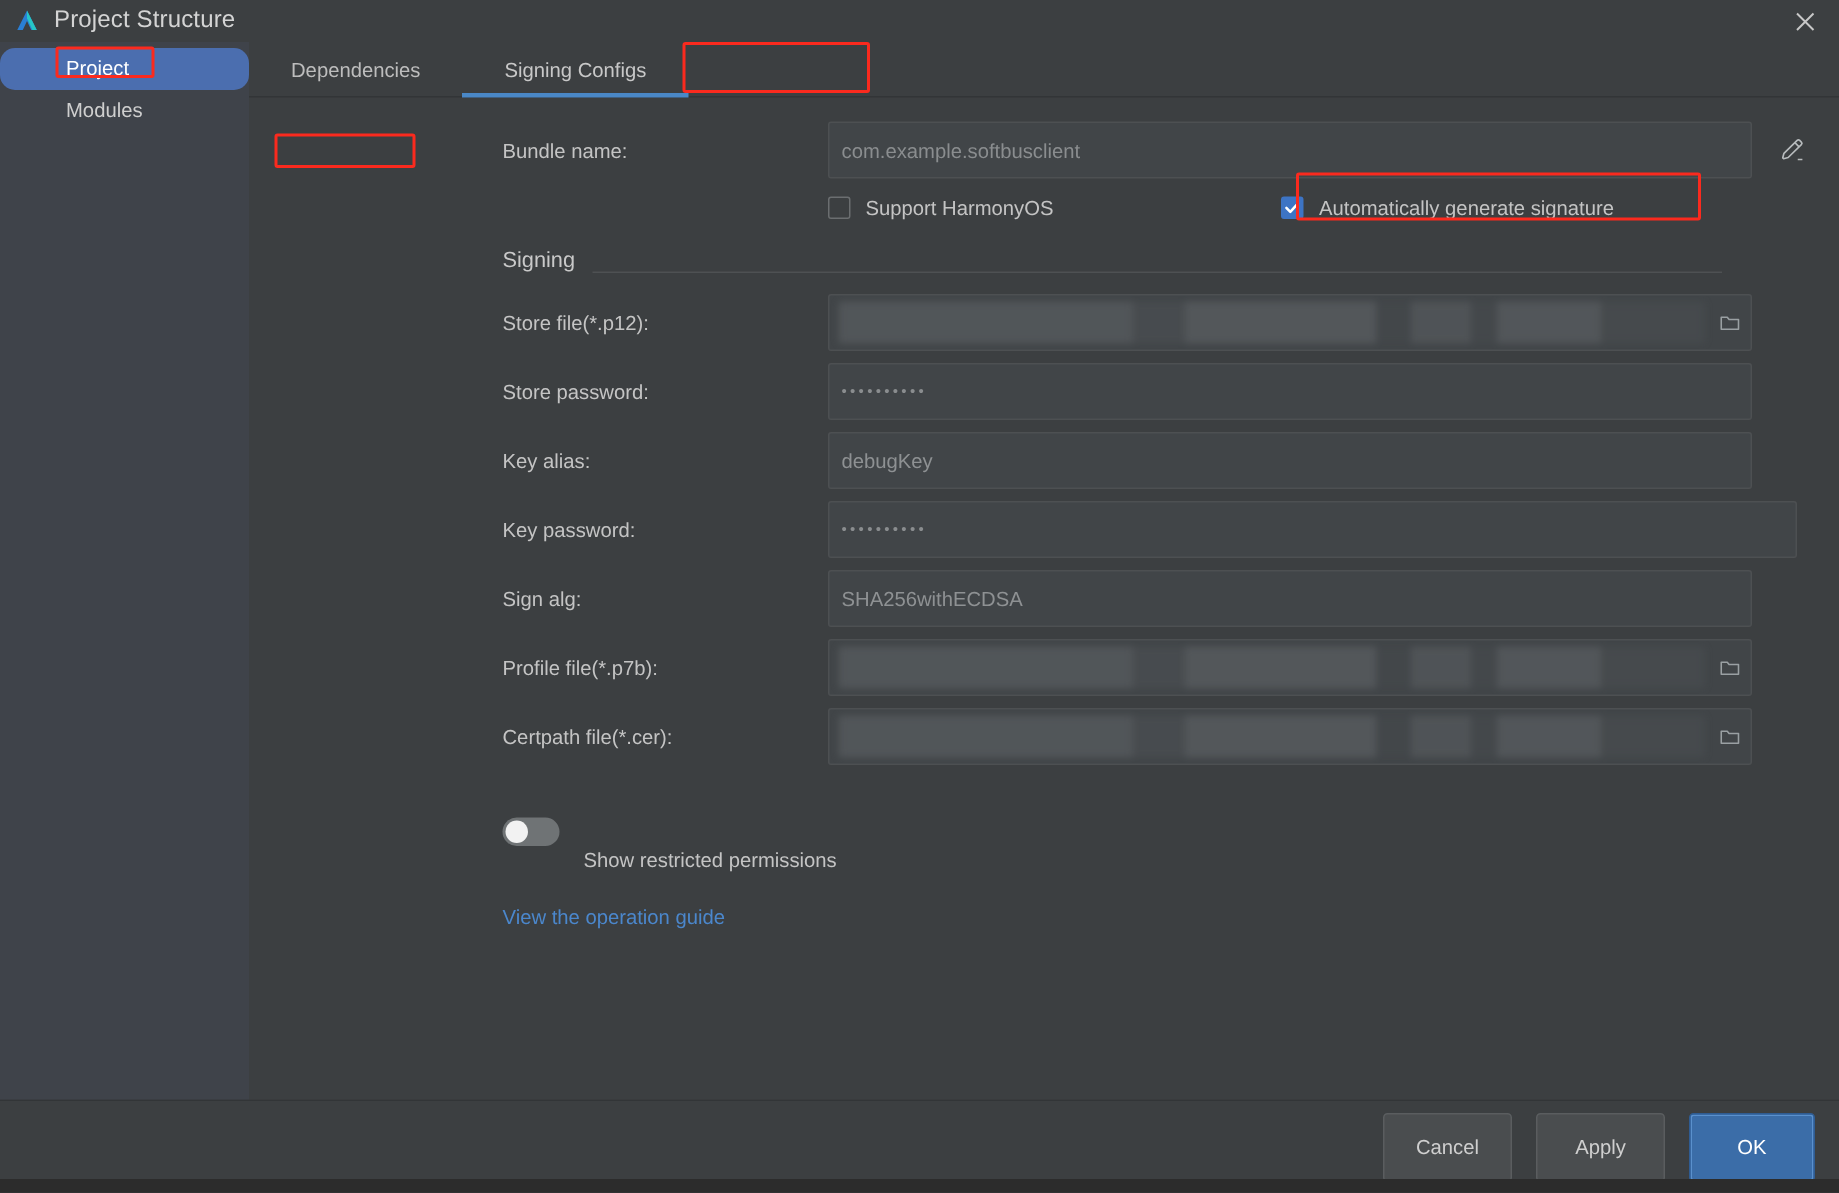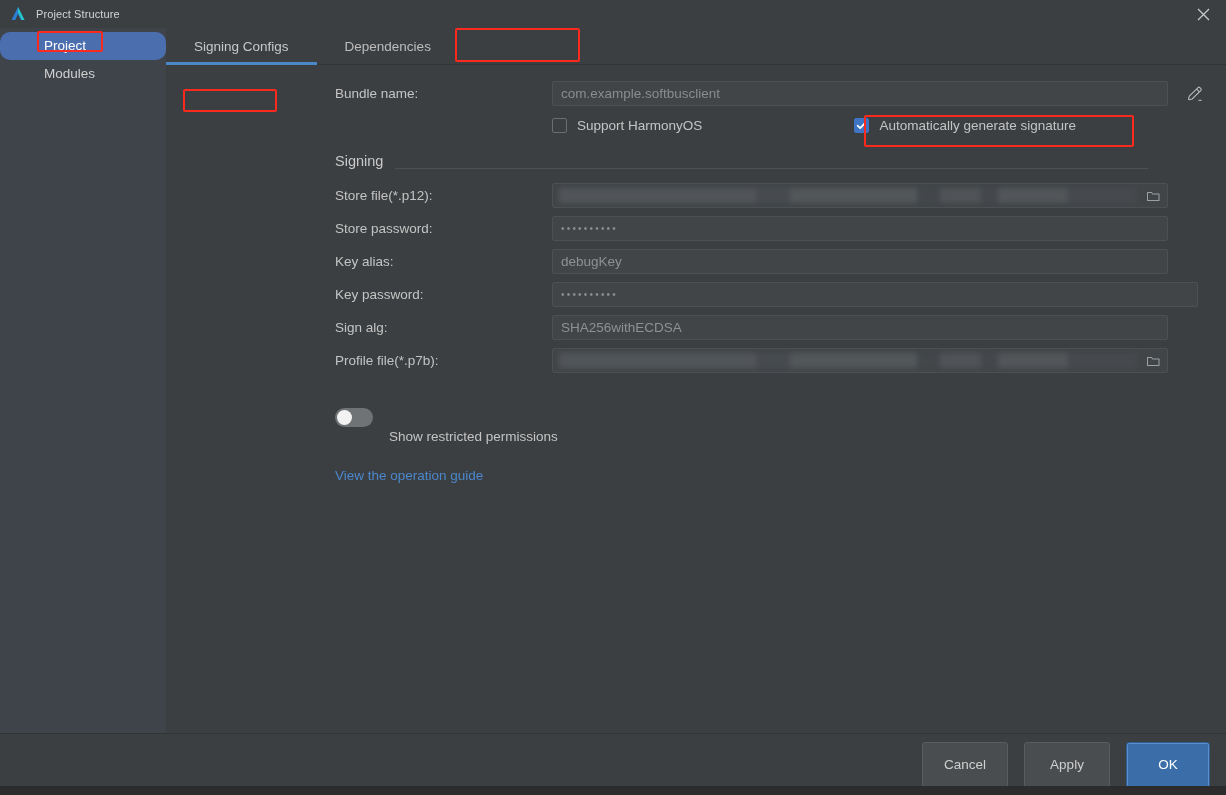--- a/index.html
+++ b/index.html
@@ -20,21 +20,21 @@
   
   .titlebar {
     height: 28px; flex: 0 0 28px;
     background: #3c3f41;
     display: flex; align-items: center;
     padding-left: 8px;
     position: relative;
   }
   .logo { width: 20px; height: 20px; flex: 0 0 20px; margin-right: 8px; }
   .title-text {
-    font-size: 11px; color: #d4d4d4; letter-spacing: .1px;
+    font-size: 16px; color: #d4d4d4; letter-spacing: .1px;
   }
   .close-btn {
     position: absolute; right: 0; top: 0;
     width: 46px; height: 28px;
     display: flex; align-items: center; justify-content: center;
     color: #c8c8c8; font-size: 15px; line-height: 1;
   }
   .close-btn svg { display:block; }
 
   
@@ -121,21 +121,21 @@
     padding-left: 169px;
     padding-right: 20px;
     position: relative;
   }
   .lbl {
     width: 217px; flex: 0 0 217px;
     font-size: 13.5px; color: #c4c4c4;
   }
   .field {
     flex: 1 1 auto;
-    height: 25px;
+    height: 38px;
     background: #414548;
     border: 1px solid #4d5052;
     border-radius: 2px;
     display: flex; align-items: center;
     padding: 0 8px;
     font-size: 13.5px; color: #8e9193;
     position: relative;
     overflow: hidden;
   }
   .field.disabled { color: #8a8d8f; }
@@ -293,25 +293,25 @@
       </div>
       <div class="side-item">
         <span>Modules</span>
       </div>
     </div>
 
 
     <div class="main">
 
       <div class="tabs">
+        <div class="tab">
+          <span>Dependencies</span>
+        </div>
         <div class="tab active">
           <span>Signing Configs</span>
-        </div>
-        <div class="tab">
-          <span>Dependencies</span>
         </div>
       </div>
 
       <div class="form">
 
         <div class="row" style="padding-left:169px;">
           <span class="lbl">Bundle name:</span>
           <div class="field disabled" style="margin-right:38px;">
             <span>com.example.softbusclient</span>
           </div>
@@ -391,20 +391,31 @@
           <div class="field">
             <span class="blur"></span>
             <span class="field-icon">
               <svg width="15" height="14" viewBox="0 0 15 14">
                 <path d="M1.5 3.5 L5.5 3.5 L6.7 5 L13 5 L13 11.5 L1.5 11.5 Z" fill="none" stroke="#9aa0a3" stroke-width="1.05" stroke-linejoin="round"></path>
               </svg>
             </span>
           </div>
         </div>
 
+        <div class="row" style="padding-right:58px;">
+          <span class="lbl">Certpath file(*.cer):</span>
+          <div class="field">
+            <span class="blur"></span>
+            <span class="field-icon">
+              <svg width="15" height="14" viewBox="0 0 15 14">
+                <path d="M1.5 3.5 L5.5 3.5 L6.7 5 L13 5 L13 11.5 L1.5 11.5 Z" fill="none" stroke="#9aa0a3" stroke-width="1.05" stroke-linejoin="round"></path>
+              </svg>
+            </span>
+          </div>
+        </div>
 
         <div class="toggle-row">
           <span class="toggle">
             <span class="knob"></span>
           </span>
           <span class="toggle-label">Show restricted permissions</span>
         </div>
 
         <div class="link-row">
           <span class="link">View the operation guide</span>

